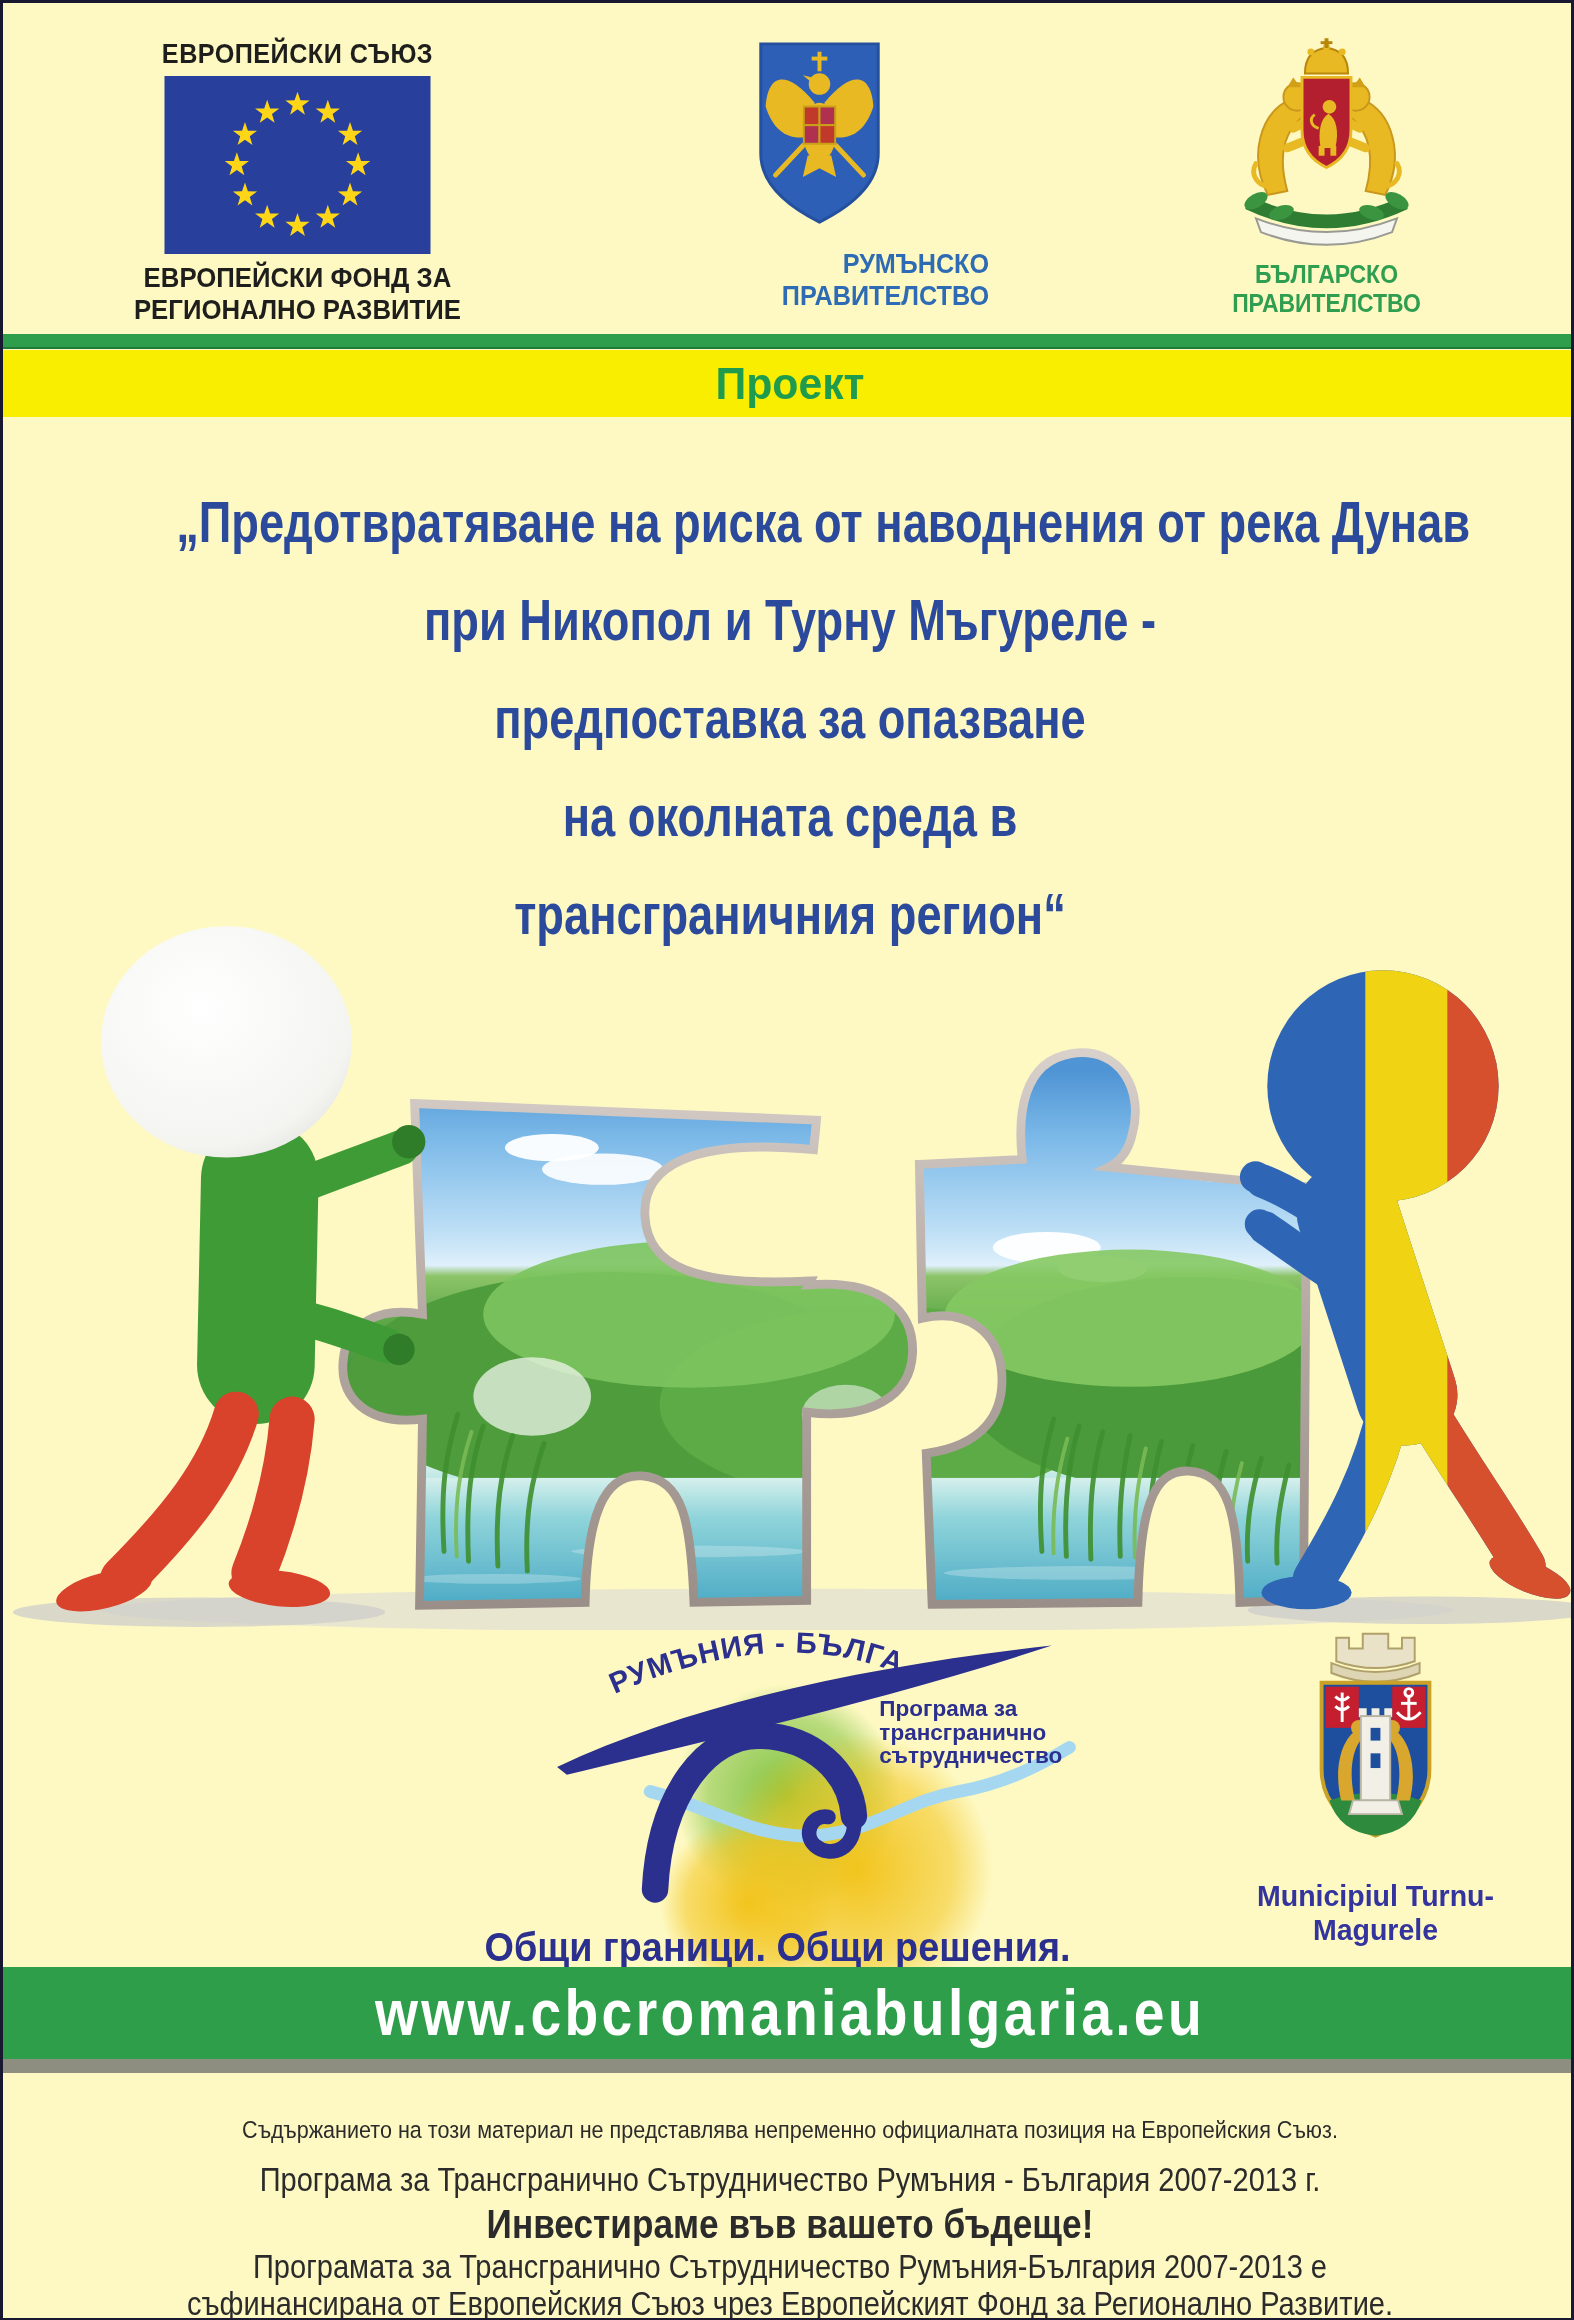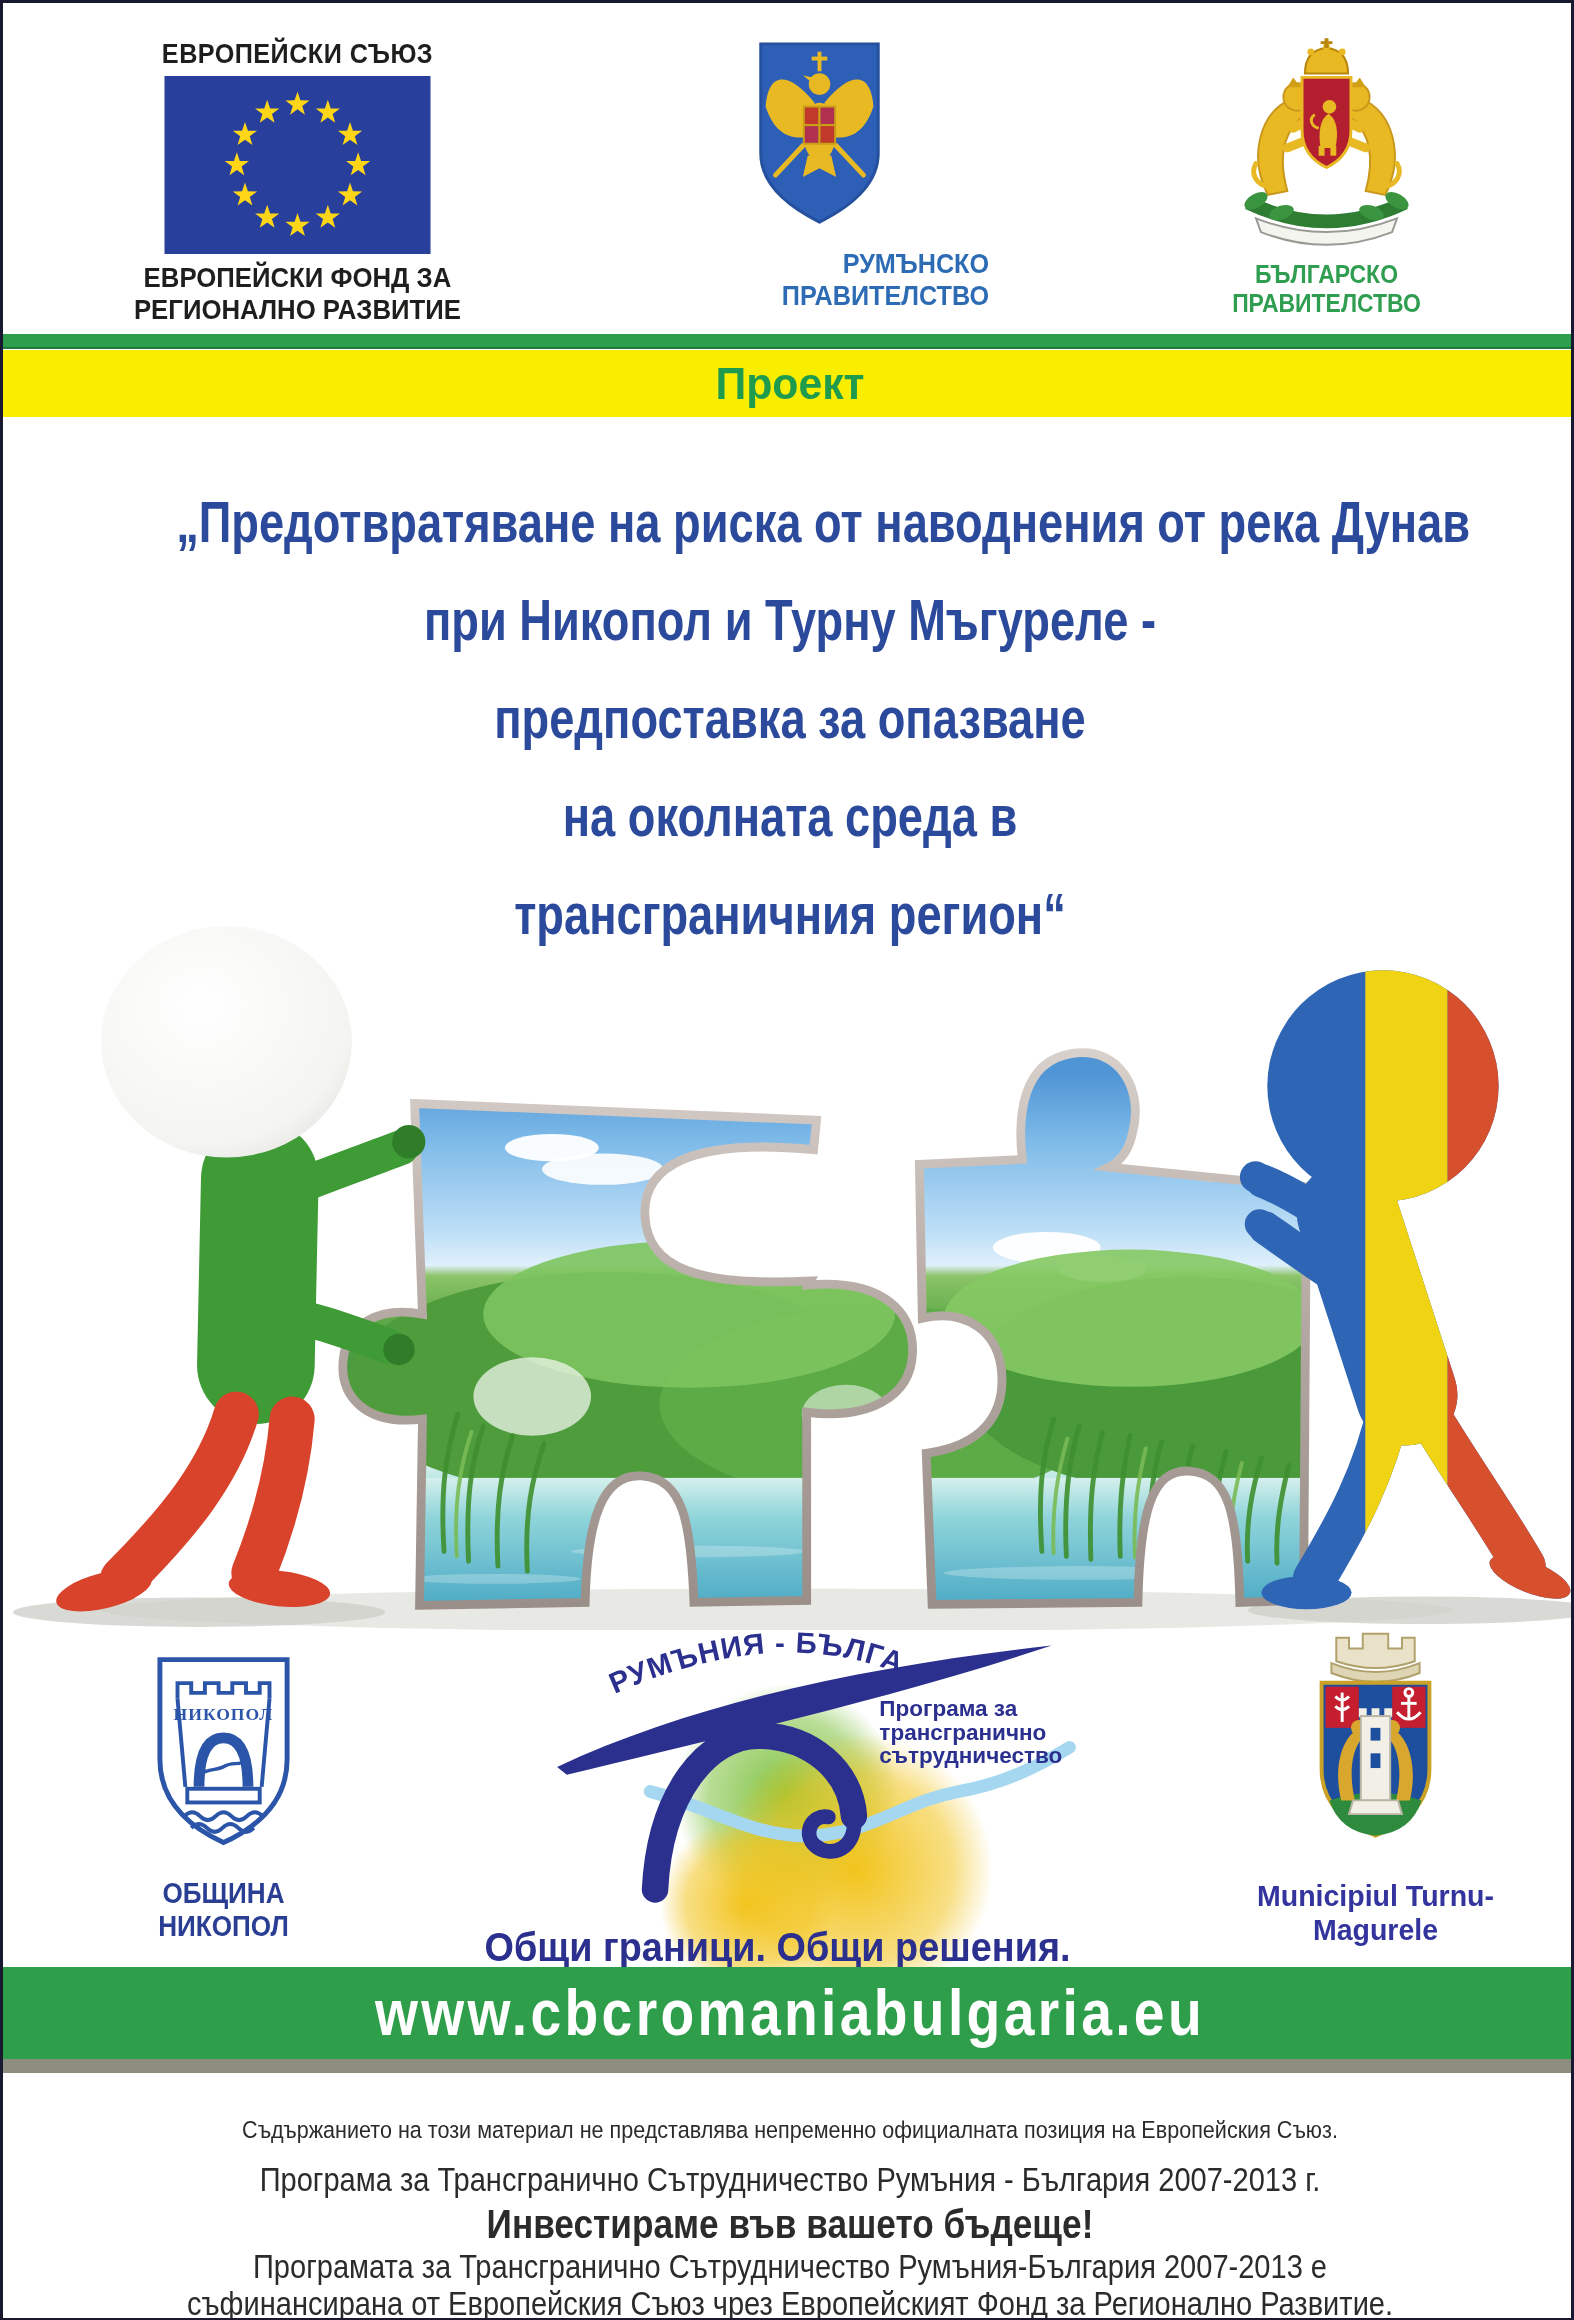--- a/index.html
+++ b/index.html
@@ -1,16 +1,16 @@
 <!DOCTYPE html>
 <html><head>
 <meta charset="utf-8">
 <style>
   html,body{margin:0;padding:0;background:#9a9a9a;}
-  .poster{position:relative;width:1574px;height:2321px;background:#ffffff;
+  .poster{position:relative;width:1574px;height:2321px;background:#fef9c3;
     border:3.9px solid #181830;box-sizing:border-box;overflow:hidden;
     font-family:"Liberation Sans",sans-serif;}
   .abs{position:absolute;}
   .ctr{text-align:center;}
   .cond{display:block;transform-origin:50% 50%;}
   
   .eu-block{left:84px;top:35px;width:421px;}
   .eu-top{font-size:27.4px;font-weight:700;color:#1e1e1c;letter-spacing:0.5px;transform:scaleX(.92);}
   .eu-flag{display:block;margin:5.9px auto 0 auto;}
   .eu-fund{font-size:28px;font-weight:700;color:#1e1e1c;line-height:32px;margin-top:7.8px;transform:scaleX(.92);}
@@ -286,36 +286,20 @@
       <ellipse cx="228" cy="120" rx="128" ry="118" fill="url(#headGrad)"></ellipse>
     </g>
 
     <g>
       <use href="#roFig" color="#2e66b5"></use>
       <rect x="1390" y="20" width="84" height="690" fill="#f0d313" mask="url(#roMask)"></rect>
       <rect x="1474" y="20" width="170" height="690" fill="#d6502e" mask="url(#roMask)"></rect>
     </g>
   </svg>
 
-  <div class="abs nikopol-block ctr">
-    <svg class="emblem" width="167" height="227" viewBox="0 0 170 232">
-      <g fill="none" stroke="#2b55a8" stroke-width="5">
-        <path d="M20,18 H150 V120 Q150 175 85 205 Q20 175 20 120 Z"></path>
-        <path d="M38,58 V42 H52 V52 H66 V42 H80 V52 H94 V42 H108 V52 H122 V42 H132 V58" stroke-width="4"></path>
-        <path d="M38,58 L46,148 M132,58 L124,148" stroke-width="4"></path>
-        <path d="M60,148 Q60,98 85,98 Q110,98 110,148" stroke-width="11"></path>
-        <path d="M58,138 C68,128 78,132 86,127 C94,122 102,127 110,120" stroke-width="3.5"></path>
-        <rect x="48" y="150" width="74" height="14" stroke-width="4"></rect>
-        <path d="M45,178 q8,-8 16,0 q8,8 16,0 q8,-8 16,0 q8,8 16,0 q8,-8 16,0" stroke-width="4"></path>
-        <path d="M52,190 q8,-8 16,0 q8,8 16,0 q8,-8 16,0 q8,8 16,0" stroke-width="4"></path>
-      </g>
-      <text x="85" y="80" text-anchor="middle" font-family="Liberation Serif, serif" font-size="18" font-weight="700" fill="#2b55a8" letter-spacing="1">НИКОПОЛ</text>
-    </svg>
-    <div class="cond nikopol-caption">ОБЩИНА НИКОПОЛ</div>
-  </div>
 
   <svg class="abs prog-block" width="627" height="363" viewBox="0 0 640 370">
     <defs>
       <radialGradient id="greenBlob">
           <stop offset="0" stop-color="#7fc241"></stop>
           <stop offset=".7" stop-color="#7fc241" stop-opacity=".55"></stop>
           <stop offset="1" stop-color="#7fc241" stop-opacity="0"></stop>
         </radialGradient>
       <radialGradient id="yellowBlob">
           <stop offset="0" stop-color="#f2c41d"></stop>

